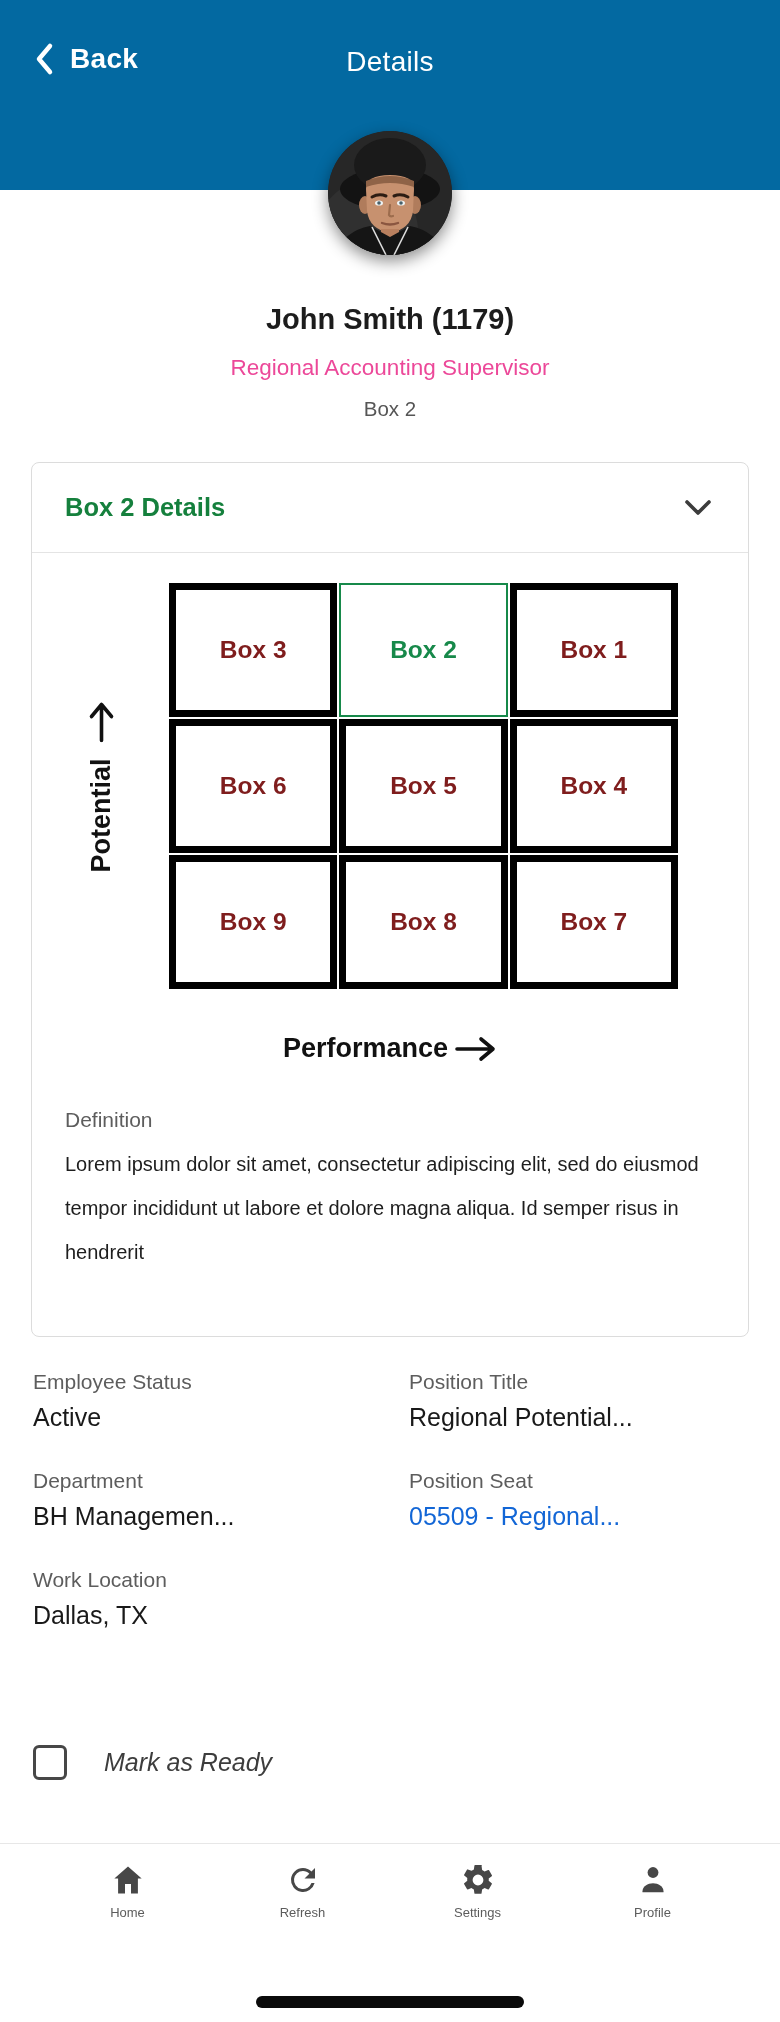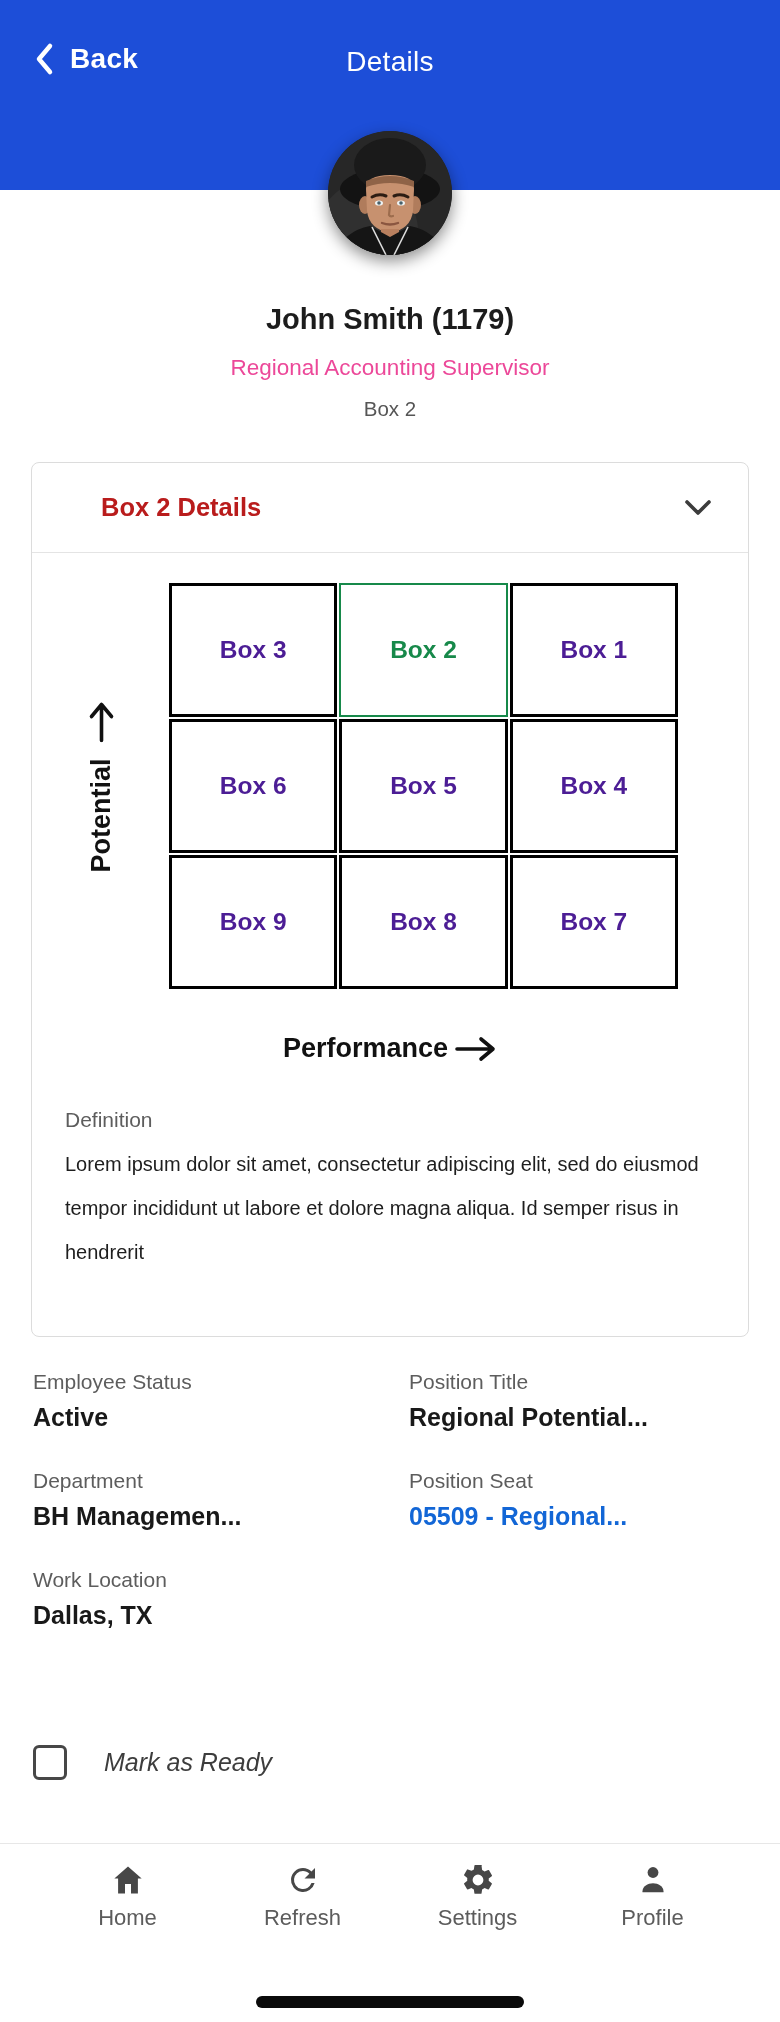--- a/index.html
+++ b/index.html
@@ -3,76 +3,76 @@
 <meta charset="utf-8">
 <style>
   * { margin:0; padding:0; box-sizing:border-box; }
   html,body { width:780px; }
   body {
     position:relative; width:780px; height:2022px; background:#ffffff;
     font-family:"Liberation Sans", sans-serif; overflow:hidden; color:#1d1d1d;
   }
 
   
-  .app-header { position:absolute; top:0; left:0; right:0; height:190px; background:#1d4ed8; }
+  .app-header { position:absolute; top:0; left:0; right:0; height:190px; background:#0369a1; }
   .back-btn { position:absolute; left:34px; top:42px; display:flex; align-items:center; gap:16px; color:#fff; cursor:pointer; }
   .back-label { font-size:28px; font-weight:700; letter-spacing:.3px; }
   .header-title { position:absolute; left:0; right:0; top:46px; text-align:center; color:#fff; font-size:28px; font-weight:500; letter-spacing:.3px; }
 
   
   .avatar { position:absolute; top:131px; left:328px; width:124px; height:124px; border-radius:50%;
             overflow:hidden; background:#262626; box-shadow:0 6px 16px rgba(0,0,0,.45); }
 
   
   .emp-name { position:absolute; top:303px; left:0; right:0; text-align:center; font-size:29px; font-weight:700; color:#1c1c1c; }
   .emp-title { position:absolute; top:355px; left:0; right:0; text-align:center; font-size:22.5px; color:#ec4899; }
   .emp-box { position:absolute; top:397px; left:0; right:0; text-align:center; font-size:20.5px; color:#565656; }
 
   
   .details-card { position:absolute; top:462px; left:31px; right:31px; height:875px;
                   background:#fff; border:1px solid #dcdcdc; border-radius:8px; overflow:hidden; }
   .card-header { height:90px; display:flex; align-items:center; justify-content:space-between;
                  padding:0 36px 0 33px; cursor:pointer; border-bottom:1px solid #e4e4e4; }
-  .card-title { font-size:25.5px; font-weight:700; color:#b91c1c;margin-left:36px; }
+  .card-title { font-size:25.5px; font-weight:700; color:#15803d; }
 
   .matrix-row { display:flex; padding:30px 70px 0 0; }
   .potential-col { width:137px; display:flex; align-items:center; justify-content:center; }
   .rotated { transform:rotate(-90deg); white-space:nowrap; display:flex; align-items:center; gap:16px; }
   .axis-label { font-size:27px; font-weight:700; color:#111; }
 
   .nine-grid { flex:1; display:grid; grid-template-columns:repeat(3,1fr); grid-auto-rows:134px; gap:2px; }
-  .grid-cell { border:3px solid #000000; background:#fff; display:flex; align-items:center; justify-content:center;
-               font-size:24.5px; font-weight:700; color:#4c1d95; cursor:pointer; }
+  .grid-cell { border:7px solid #000000; background:#fff; display:flex; align-items:center; justify-content:center;
+               font-size:24.5px; font-weight:700; color:#7f1d1d; cursor:pointer; }
   .grid-cell.selected { border:2px solid #17894A; color:#17894A; }
 
   .performance-row { margin-top:44px; display:flex; align-items:center; justify-content:center; gap:7px; }
 
   .definition { padding:44px 33px 0 33px; }
   .definition-label { font-size:21px; color:#5d5d5d; }
   .definition-text { margin-top:10px; font-size:20px; line-height:44px; color:#1e1e1e; max-width:660px; }
 
   
   .fields { position:absolute; top:1370px; left:33px; right:30px;
             display:grid; grid-template-columns:376px 1fr; row-gap:37px; }
   .field-label { font-size:21px; color:#5d5d5d; }
-  .field-value { margin-top:9px; font-size:25px; font-weight:700; color:#191919; }
+  .field-value { margin-top:9px; font-size:25px; font-weight:400; color:#191919; }
   .field-value.link { color:#1266D6; cursor:pointer; }
   .field-value.plain { font-weight:400; }
 
   
   .ready-row { position:absolute; top:1745px; left:33px; display:flex; align-items:center; cursor:pointer; }
   .checkbox { width:34px; height:35px; border:3.5px solid #474747; border-radius:6px; background:#fff; }
   .ready-label { margin-left:37px; font-size:25px; color:#3d3d3d;font-style:italic; }
 
   
   .bottom-nav { position:absolute; top:1843px; left:0; right:0; bottom:0; border-top:1px solid #e7e7e7; background:#fff; }
   .nav-items { display:flex; padding:18px 40px 0 40px; }
   .nav-item { flex:1; display:flex; flex-direction:column; align-items:center; cursor:pointer; }
   .nav-icon { width:36px; height:36px; }
-  .nav-label { margin-top:7px; font-size:22px; color:#5c5c5c; }
+  .nav-label { margin-top:7px; font-size:13px; color:#5c5c5c; }
   .home-indicator { position:absolute; left:256px; top:152px; width:268px; height:12px; border-radius:6px; background:#0a0a0a; }
 </style>
 </head>
 <body>
 
 <div class="app-header">
   <div class="back-btn">
     <svg width="20" height="34" viewBox="0 0 20 34">
       <path d="M16 4 L5 17 L16 30" fill="none" stroke="#ffffff" stroke-width="4.5" stroke-linecap="round" stroke-linejoin="round"></path>
     </svg>

